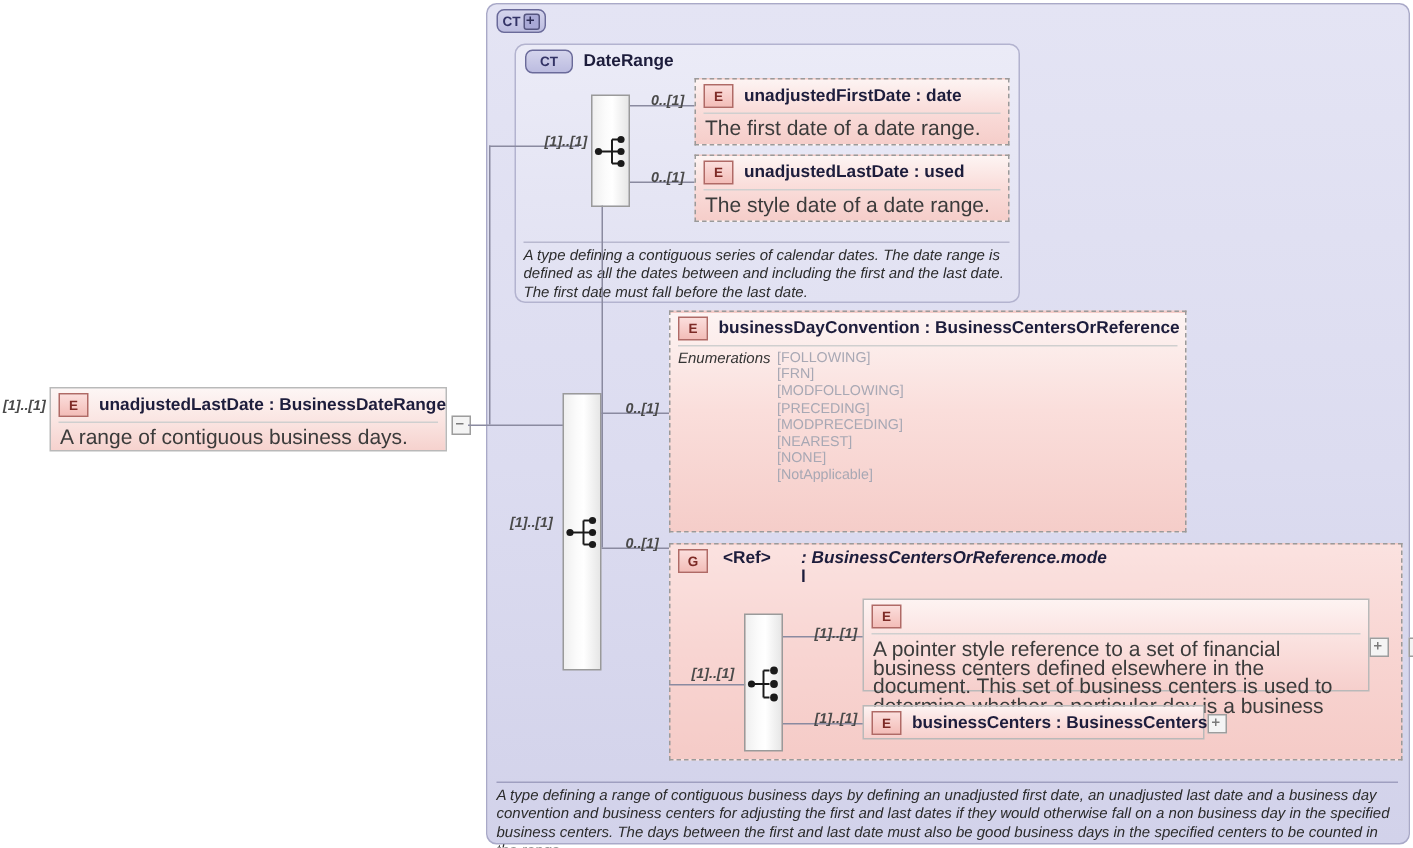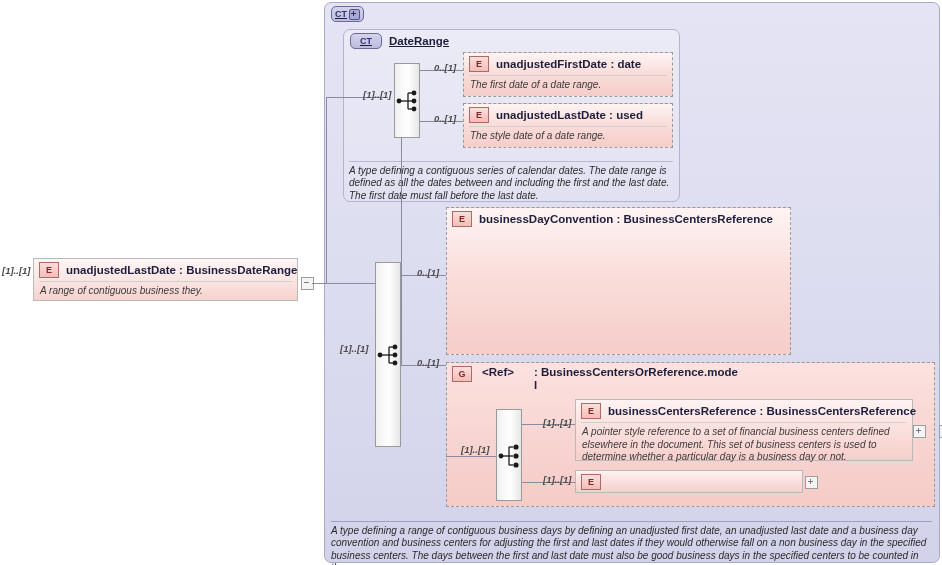--- a/index.html
+++ b/index.html
@@ -43,21 +43,21 @@
     background:#a9a9d6;
   }
   .ct-badge .plusbox:before,.ct-badge .plusbox:after{
     content:"";position:absolute;background:#2c2c55;
   }
   .ct-badge .plusbox:before{left:1px;top:3px;width:5px;height:1px;}
   .ct-badge .plusbox:after{left:3px;top:1px;width:1px;height:5px;}
 
   .ct-title{
     position:absolute;display:flex;align-items:center;gap:7px;
-    font-size:11.5px;font-weight:bold;color:#1d1d3c;white-space:nowrap;text-decoration:underline;
+    font-size:11.5px;font-weight:bold;color:#1d1d3c;white-space:nowrap;
   }
 
   
   .ebox{
     border:1px solid #b9b9b9;
     background:linear-gradient(180deg,#fdf3f2 0%,#fbe3e1 40%,#f6cfcc 100%);
   }
   .ebox.dashed{
     border:1px dashed #9a9a9a;
     background:linear-gradient(180deg,#fdf4f3 0%,#fadedb 45%,#f5cdc9 100%);
@@ -83,21 +83,21 @@
     width:18px;height:14px;
     border:1px solid #b06a66;
     background:linear-gradient(180deg,#fbdedc 0%,#f3bdb8 100%);
     font-size:9px;font-weight:bold;color:#7d2a26;
     flex:none;
   }
   .ebox-doc{
     border-top:1px solid #cfcfcf;
     margin:0 5px;
     padding:3px 1px 3px 1px;
-    font-style:italic;font-size:10px;color:#3b3b3b;line-height:12.5px;
+    font-size:14px;color:#3b3b3b;line-height:12.5px;
   }
 
   
   .enum-wrap{
     display:flex;margin:0 5px;border-top:1px solid #cfcfcf;padding-top:2px;
   }
   .enum-label{
     font-style:italic;font-size:10px;color:#333;width:66px;flex:none;
     padding-top:1px;
   }
@@ -170,21 +170,21 @@
   <span>DateRange</span>
 </div>
 
 <div class="abs" style="left:349px;top:161px;width:324px;border-top:1px solid #b8b8cf;padding-top:3px;font-style:italic;font-size:10px;color:#2b2b2b;line-height:12.3px;">A type defining a contiguous series of calendar dates. The date range is defined as all the dates between and including the first and the last date. The first date must fall before the last date.</div>
 
 <div class="abs ebox plain" style="left:33px;top:258px;width:265px;height:43px;">
   <div class="ebox-head">
     <span class="e-badge">E</span>
     <span>unadjustedLastDate : BusinessDateRange</span>
   </div>
-  <div class="ebox-doc">A range of contiguous business they.</div>
+  <div class="ebox-doc">A range of contiguous business days.</div>
 </div>
 <div class="card" style="left:2px;top:265px;">[1]..[1]</div>
 <div class="expbox" style="left:301px;top:277px;"></div>
 
 <div class="ln lnh abs" style="left:312px;top:283px;width:75px;"></div>
 <div class="ln lnv abs" style="left:386px;top:283px;height:68px;"></div>
 
 <div class="abs comp" style="left:375px;top:262px;width:26px;height:185px;">
   <svg width="26" height="185" viewBox="0 0 26 185">
     <line x1="5" y1="92" x2="13" y2="92" stroke="#1a1a1a" stroke-width="1.3"></line>
@@ -240,33 +240,46 @@
     <span class="e-badge">E</span>
     <span>unadjustedLastDate : used</span>
   </div>
   <div class="ebox-doc">The style date of a date range.</div>
 </div>
 <div class="card" style="left:434px;top:113px;">0..[1]</div>
 
 <div class="abs ebox dashed" style="left:446px;top:207px;width:345px;height:148px;">
   <div class="ebox-head">
     <span class="e-badge">E</span>
-    <span>businessDayConvention : BusinessCentersReference</span>
+    <span>businessDayConvention : BusinessCentersOrReference</span>
+  </div>
+  <div class="enum-wrap">
+    <div class="enum-label">Enumerations</div>
+    <div class="enum-list">
+      <div>[FOLLOWING]</div>
+      <div>[FRN]</div>
+      <div>[MODFOLLOWING]</div>
+      <div>[PRECEDING]</div>
+      <div>[MODPRECEDING]</div>
+      <div>[NEAREST]</div>
+      <div>[NONE]</div>
+      <div>[NotApplicable]</div>
+    </div>
   </div>
 </div>
 <div class="card" style="left:417px;top:267px;">0..[1]</div>
 
 <div class="abs" id="grp-ref"></div>
 <div class="card" style="left:417px;top:357px;">0..[1]</div>
 
 <div class="grp-title abs" style="left:452px;top:366px;">
   <span class="g-badge">G</span>
   <span>&lt;Ref&gt;</span>
   <span style="display:inline-block;margin-left:10px;line-height:13px;">
-    <span style="display:block;">: BusinessCentersOrReference.mode</span>
+    <span style="display:block;font-style:italic;">: BusinessCentersOrReference.mode</span>
     <span style="display:block;">l</span>
   </span>
 </div>
 
 <div class="ln lnh abs" style="left:446px;top:456px;width:51px;"></div>
 <div class="abs comp" style="left:496px;top:409px;width:26px;height:92px;">
   <svg width="26" height="92" viewBox="0 0 26 92">
     <line x1="5" y1="46" x2="12" y2="46" stroke="#1a1a1a" stroke-width="1.3"></line>
     <line x1="12" y1="46" x2="12" y2="55" stroke="#1a1a1a" stroke-width="1.3"></line>
     <line x1="12" y1="55" x2="16" y2="55" stroke="#1a1a1a" stroke-width="1.3"></line>
@@ -280,29 +293,29 @@
   </svg>
 </div>
 <div class="card" style="left:461px;top:444px;">[1]..[1]</div>
 
 <div class="ln lnh abs" style="left:522px;top:424px;width:54px;"></div>
 <div class="ln lnh abs" style="left:522px;top:482px;width:54px;"></div>
 
 <div class="abs ebox" style="left:575px;top:399px;width:338px;height:62px;">
   <div class="ebox-head">
     <span class="e-badge">E</span>
-    <span>businessCentersReference : BusinessCentersReference</span>
   </div>
   <div class="ebox-doc">A pointer style reference to a set of financial business centers defined elsewhere in the document. This set of business centers is used to determine whether a particular day is a business day or not.</div>
 </div>
 <div class="card" style="left:543px;top:417px;">[1]..[1]</div>
 <div class="expbox plus" style="left:939px;top:425px;"></div>
 <div class="expbox plus" style="left:913px;top:425px;"></div>
 
 <div class="abs ebox" style="left:575px;top:470px;width:228px;height:23px;">
   <div class="ebox-head">
     <span class="e-badge">E</span>
+    <span>businessCenters : BusinessCenters</span>
   </div>
 </div>
 <div class="card" style="left:543px;top:474px;">[1]..[1]</div>
 <div class="expbox plus" style="left:805px;top:476px;"></div>
 
 <div class="abs" id="outer-doc">A type defining a range of contiguous business days by defining an unadjusted first date, an unadjusted last date and a business day convention and business centers for adjusting the first and last dates if they would otherwise fall on a non business day in the specified business centers. The days between the first and last date must also be good business days in the specified centers to be counted in the range.</div>
 
 </body></html>

